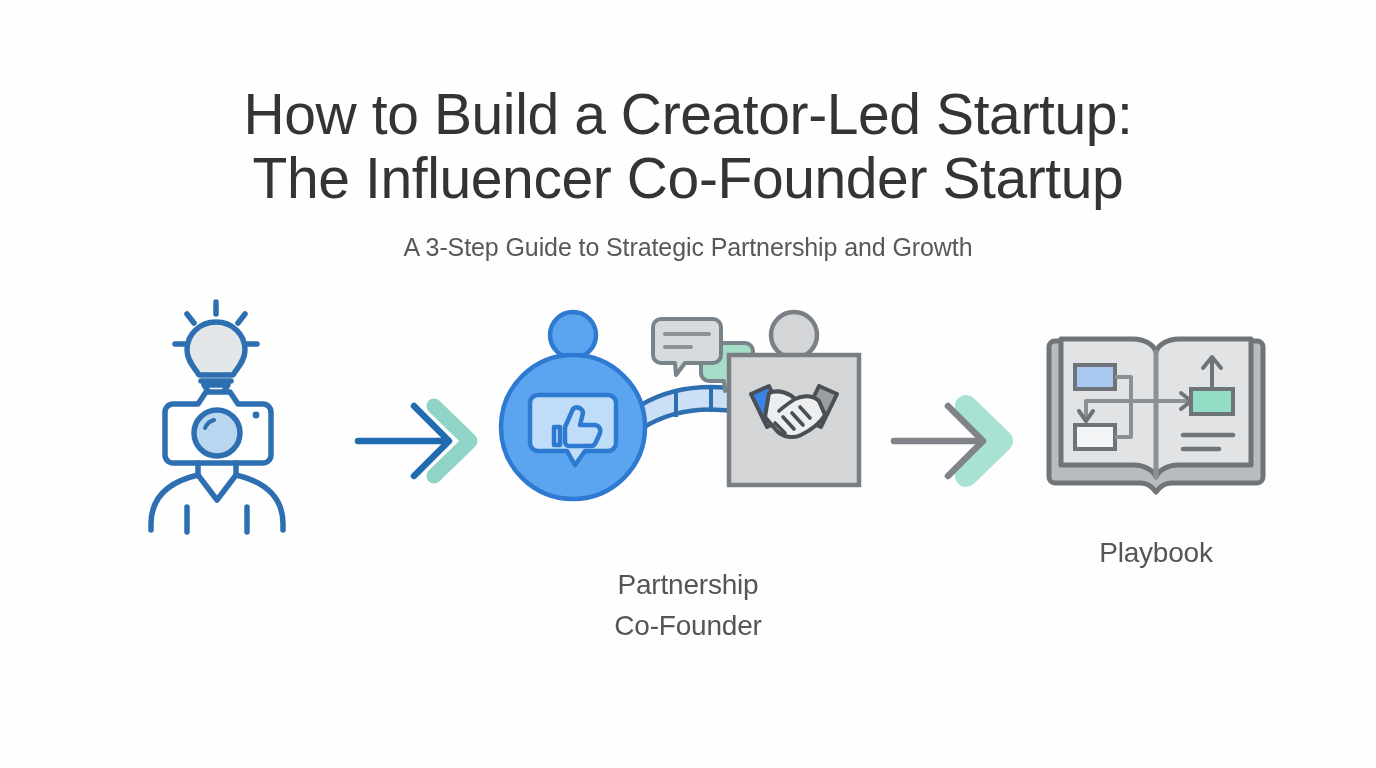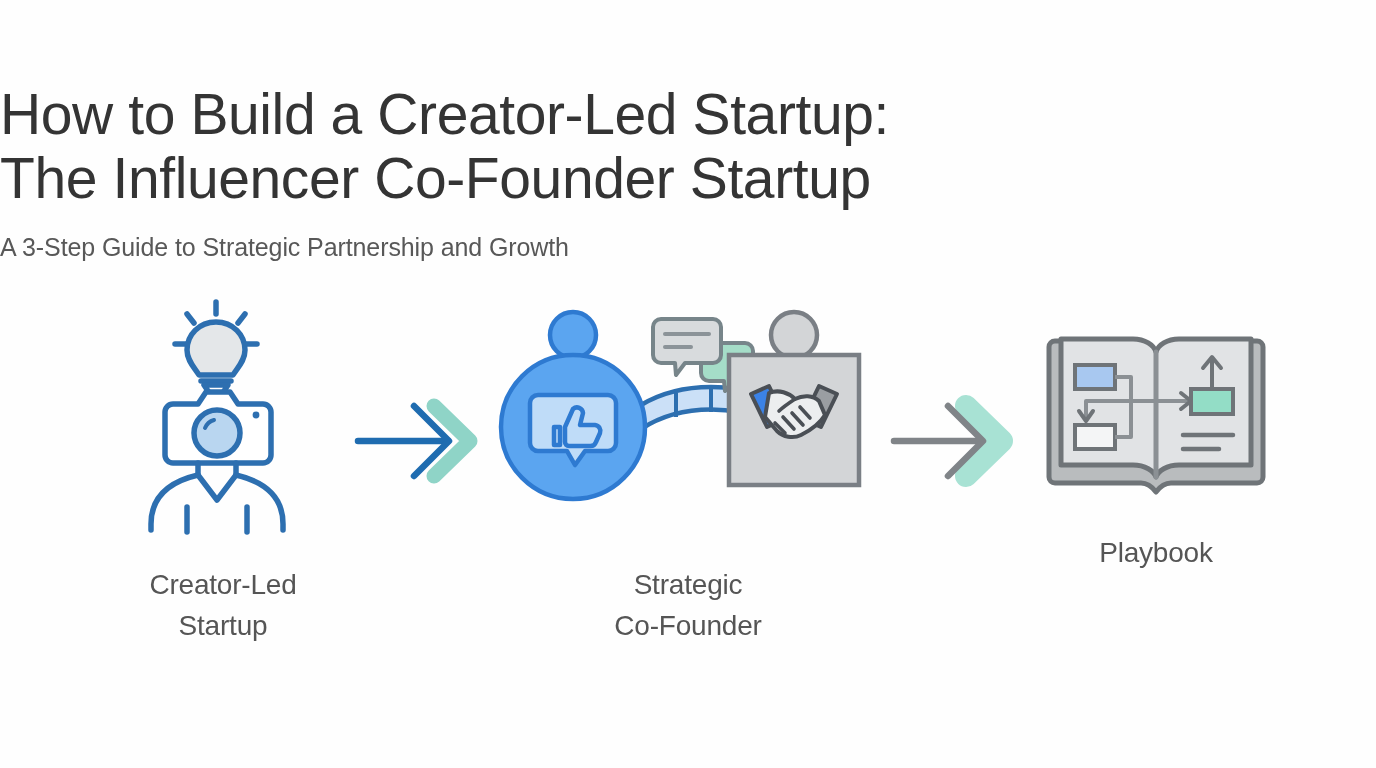--- a/index.html
+++ b/index.html
@@ -22,20 +22,21 @@
     background: #fefefe;
     box-sizing: border-box;
   }
 
   
   .header {
     position: absolute;
     top: 82px;
     left: 0;
     width: 1376px;
+    text-align: center;
   }
   .title {
     font-size: 57px;
     line-height: 64px;
     font-weight: 400;
     color: #343434;
     letter-spacing: -0.4px;
     margin: 0;
     white-space: nowrap;
   }
@@ -139,22 +140,20 @@
 
           <g fill="none" stroke="#2d6fb0" stroke-width="5.5" stroke-linecap="round" stroke-linejoin="round">
             <path d="M75 171 L 75 183 M 113 171 L 113 183"></path>
             <path d="M75 183 L 94 208 L 113 183"></path>
             <path d="M75 183 C 45 190 28 205 28 232 L 28 238 M 113 183 C 143 190 160 205 160 232 L 160 238"></path>
             <line x1="64" y1="215" x2="64" y2="240"></line>
             <line x1="124" y1="215" x2="124" y2="240"></line>
           </g>
         </svg>
       </div>
-      <div class="step-label">Creator-Led
-Startup</div>
     </div>
 
     <div class="arrow" id="arrow-1">
       <svg width="128" height="90" viewBox="0 0 128 90">
         <path d="M82 10 L 118 45 L 82 80" fill="none" stroke="#8fd4c7" stroke-width="15" stroke-linecap="round" stroke-linejoin="round"></path>
         <g fill="none" stroke="#1f6cb0" stroke-width="6.5" stroke-linecap="round" stroke-linejoin="round">
           <line x1="6" y1="45" x2="96" y2="45"></line>
           <path d="M62 10 L 97 45 L 62 80"></path>
         </g>
       </svg>
@@ -206,21 +205,21 @@
             <g fill="none" stroke="#4a4f55" stroke-width="3.6" stroke-linecap="round" stroke-linejoin="round">
               <path d="M262 116 L 272 126"></path>
               <path d="M270 110 L 281 122"></path>
               <path d="M279 106 L 290 118"></path>
               <path d="M287 100 L 297 111"></path>
               <path d="M282 92 C 276 96 270 100 266 104"></path>
             </g>
           </g>
         </svg>
       </div>
-      <div class="step-label">Strategic
+      <div class="step-label">Partnership
 Co-Founder</div>
     </div>
 
     <div class="arrow" id="arrow-2">
       <svg width="128" height="90" viewBox="0 0 128 90">
         <path d="M78 10 L 114 45 L 78 80" fill="none" stroke="#a8e2d4" stroke-width="22" stroke-linecap="round" stroke-linejoin="round"></path>
         <g fill="none" stroke="#808488" stroke-width="6.5" stroke-linecap="round" stroke-linejoin="round">
           <line x1="6" y1="45" x2="92" y2="45"></line>
           <path d="M60 10 L 95 45 L 60 80"></path>
         </g>

